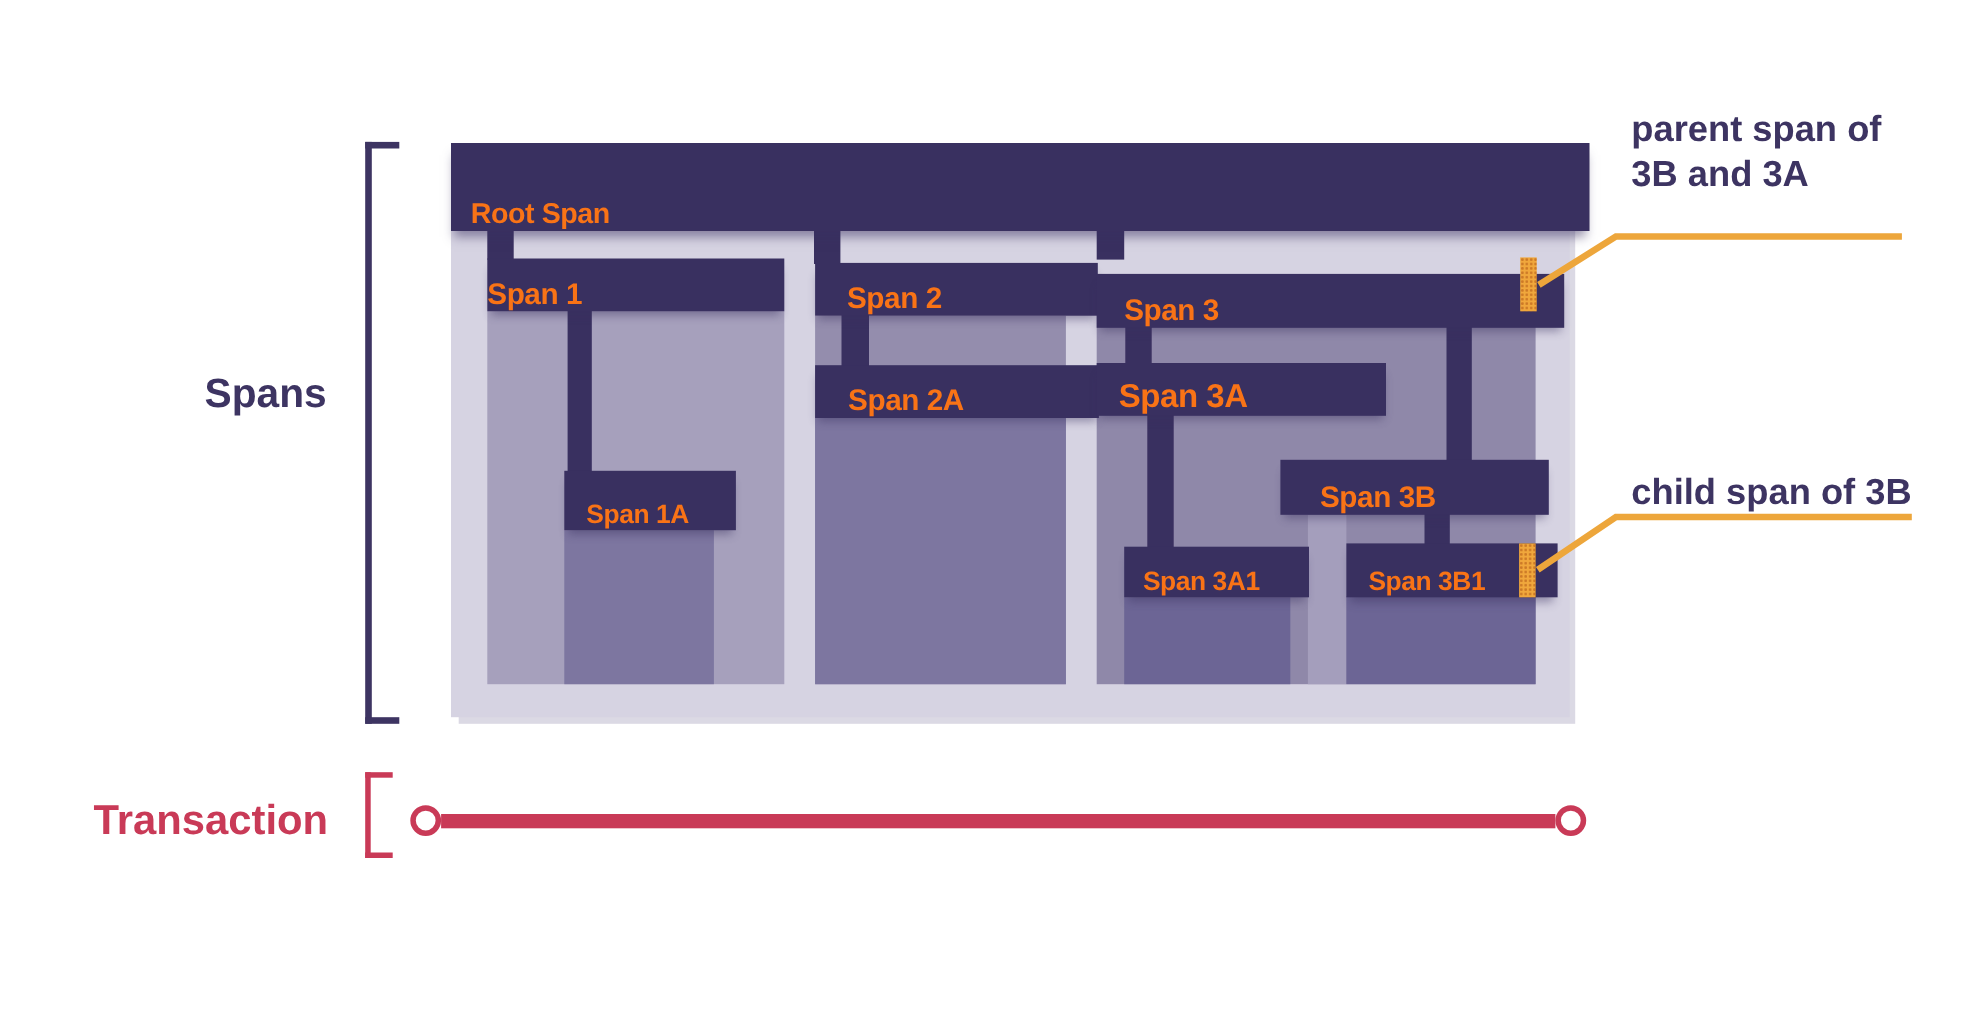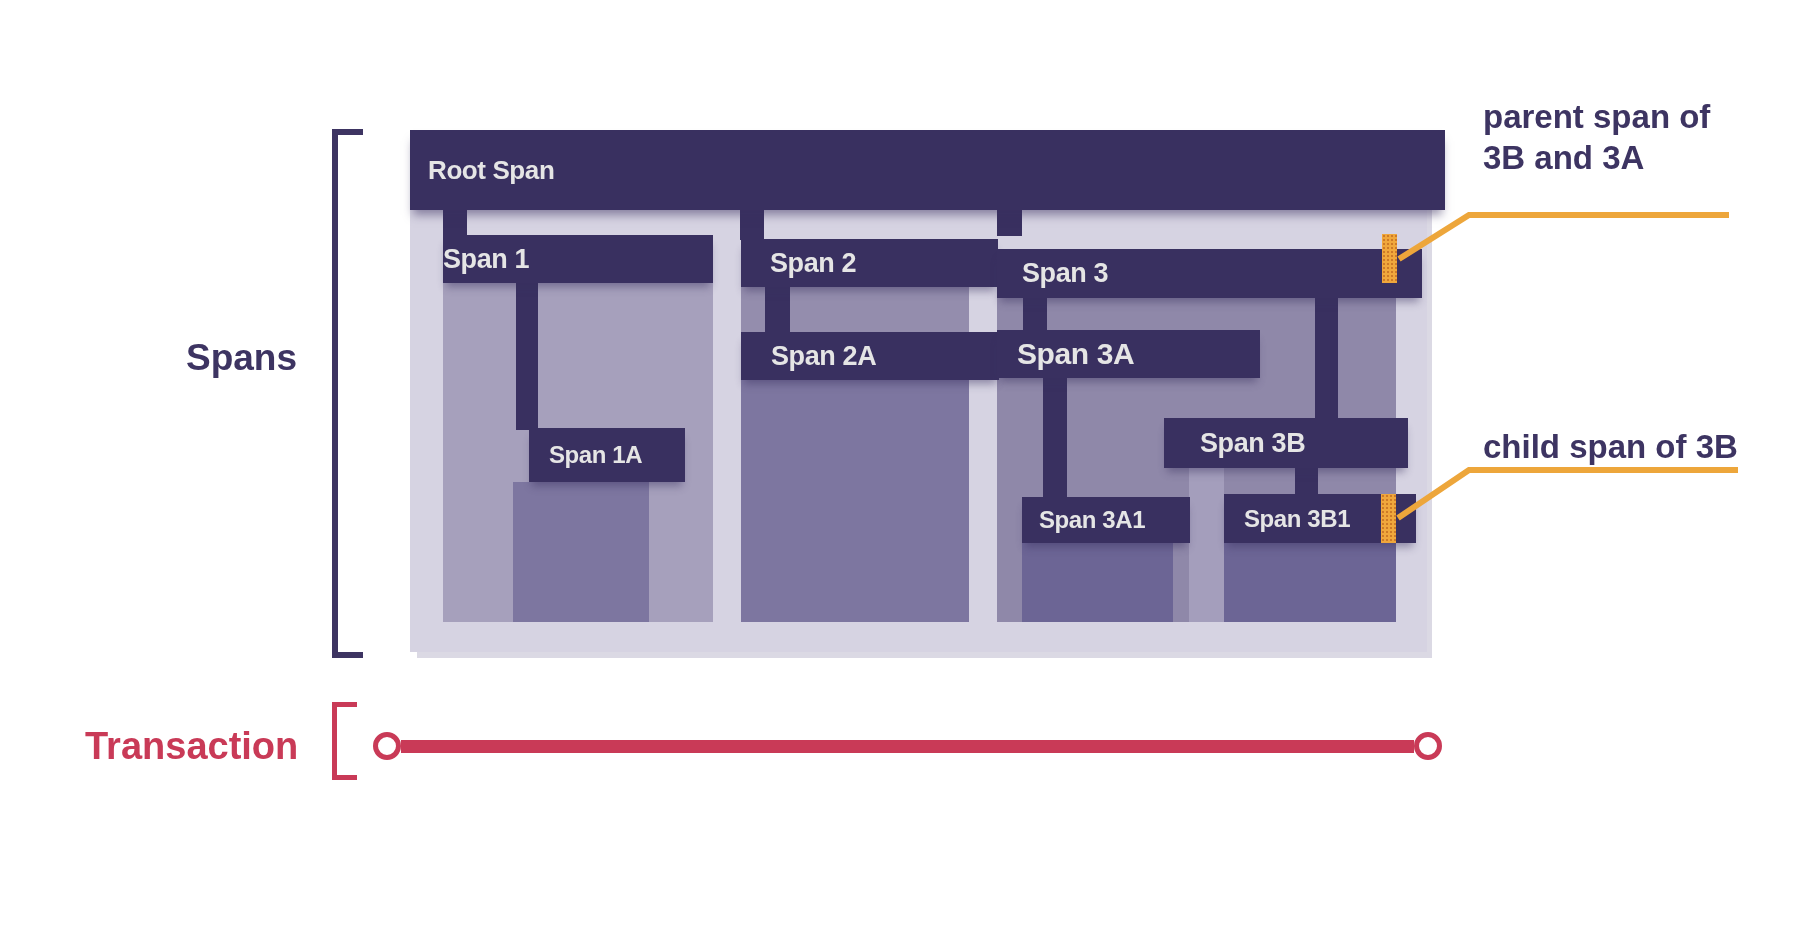--- a/index.html
+++ b/index.html
@@ -34,30 +34,30 @@
   .conn-root-1 {left:443px; top:208px;width:24px;height:28px;}
   .conn-root-2 {left:740px; top:208px;width:24px;height:32px;}
   .conn-root-3 {left:997px; top:208px;width:25px;height:28px;}
   .conn-1-1a   {left:516px; top:280px;width:22px;height:150px;}
   .conn-2-2a   {left:765px; top:285px;width:25px;height:49px;}
   .conn-3-3a   {left:1023px;top:281px;width:24px;height:51px;}
   .conn-3-3b   {left:1315px;top:281px;width:23px;height:139px;}
   .conn-3a-3a1 {left:1043px;top:376px;width:24px;height:123px;}
   .conn-3b-3b1 {left:1295px;top:466px;width:23px;height:30px;}
   
-  .bar{position:absolute;background:#393060;color:#e5e5e5;font-weight:700;
-       display:flex;align-items:center;white-space:nowrap;letter-spacing:-0.4px;
+  .bar{position:absolute;background:#393060;color:#f97316;font-weight:700;
+       display:flex;align-items:flex-end;white-space:nowrap;letter-spacing:-0.4px;
        box-shadow:0 7px 8px -3px rgba(57,48,96,.45);}
   .bar-root{left:410px;top:130px;width:1017px;height:80px;padding-left:18px;font-size:26px;box-shadow:0 8px 9px -3px rgba(57,48,96,.5);}
   .bar-1  {left:443px; top:235px;width:270px;height:48px;font-size:27px;}
   .bar-2  {left:741px; top:239px;width:228px;height:48px;padding-left:29px;font-size:27px;}
   .bar-3  {left:997px; top:234px;width:400px;height:49px;padding-left:25px;font-size:27px;margin-top:15px;}
   .bar-2a {left:741px; top:332px;width:228px;height:48px;padding-left:30px;font-size:27px;}
   .bar-3a {left:997px; top:330px;width:243px;height:48px;padding-left:20px;font-size:30px;}
-  .bar-1a {left:513px; top:428px;width:136px;height:54px;padding-left:20px;font-size:24px;margin-left:16px;}
+  .bar-1a {left:513px; top:428px;width:136px;height:54px;padding-left:20px;font-size:24px;}
   .bar-3b {left:1164px;top:418px;width:208px;height:50px;padding-left:36px;font-size:27px;}
   .bar-3a1{left:1022px;top:497px;width:151px;height:46px;padding-left:17px;font-size:24px;}
   .bar-3b1{left:1224px;top:494px;width:172px;height:49px;padding-left:20px;font-size:24px;}
   
   .marker{position:absolute;background-color:#f0a73c;
           background-image:radial-gradient(rgba(186,98,28,.65) 1.1px,transparent 1.2px);
           background-size:4px 4px;}
   .marker-3  {left:1382px;top:234px;width:15px;height:49px;}
   .marker-3b1{left:1381px;top:494px;width:15px;height:49px;}
   

